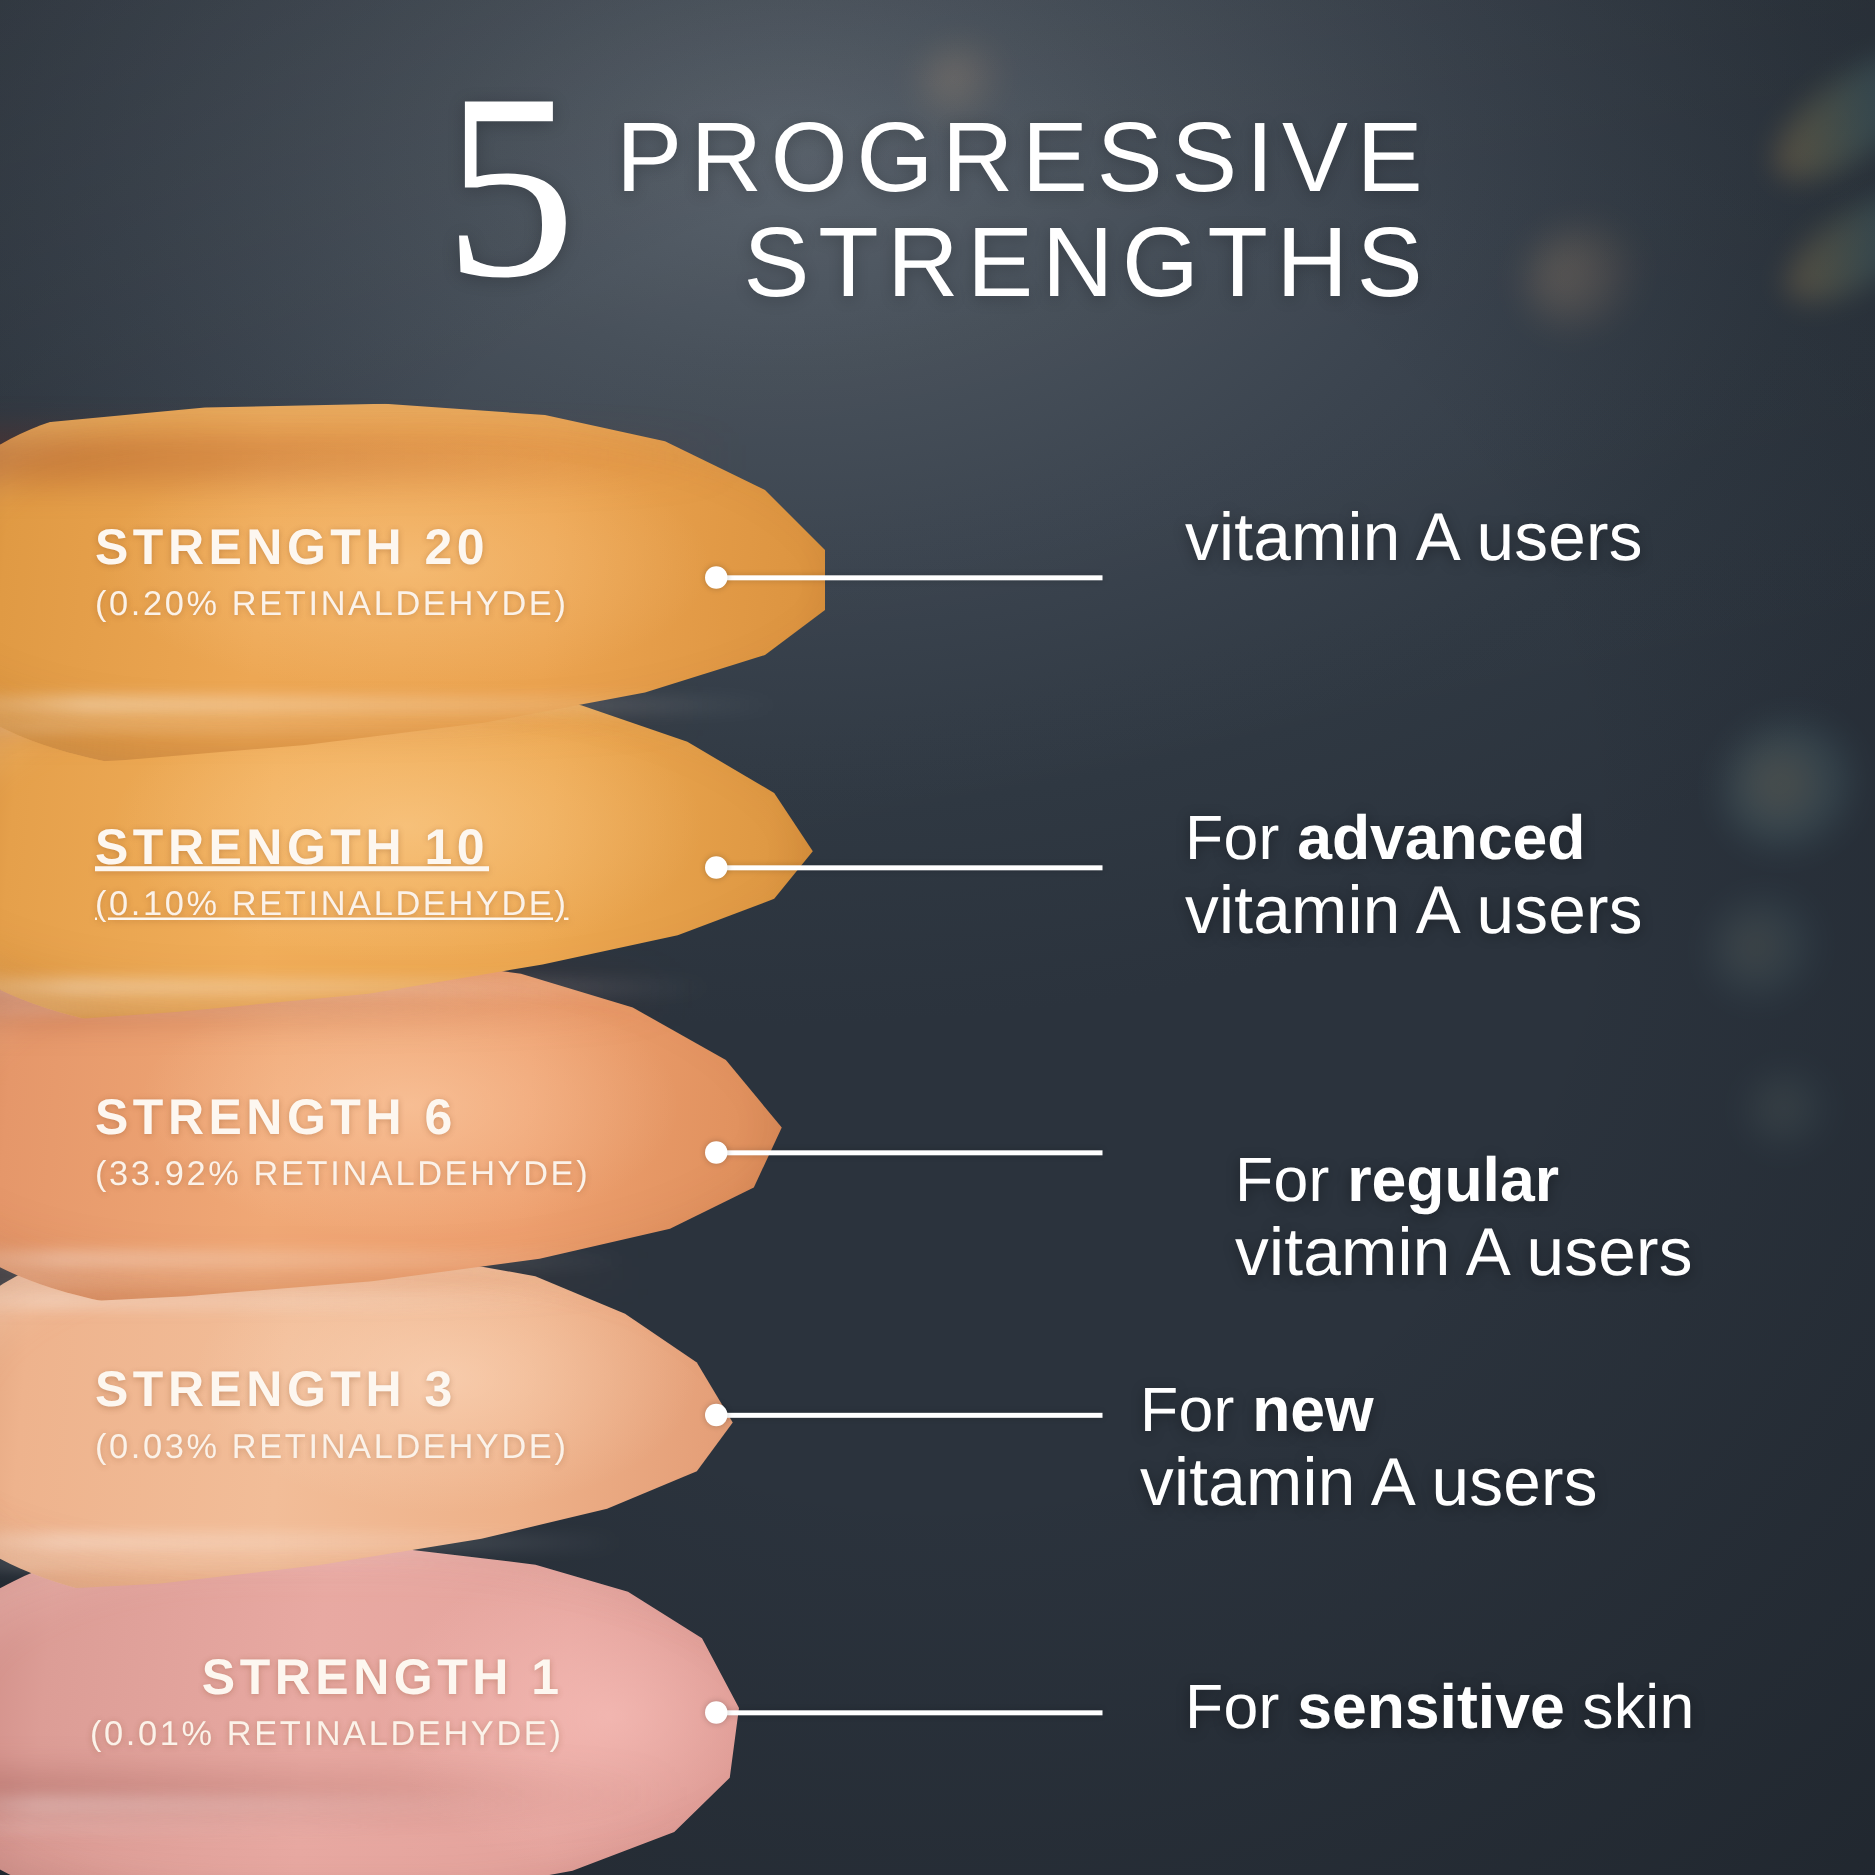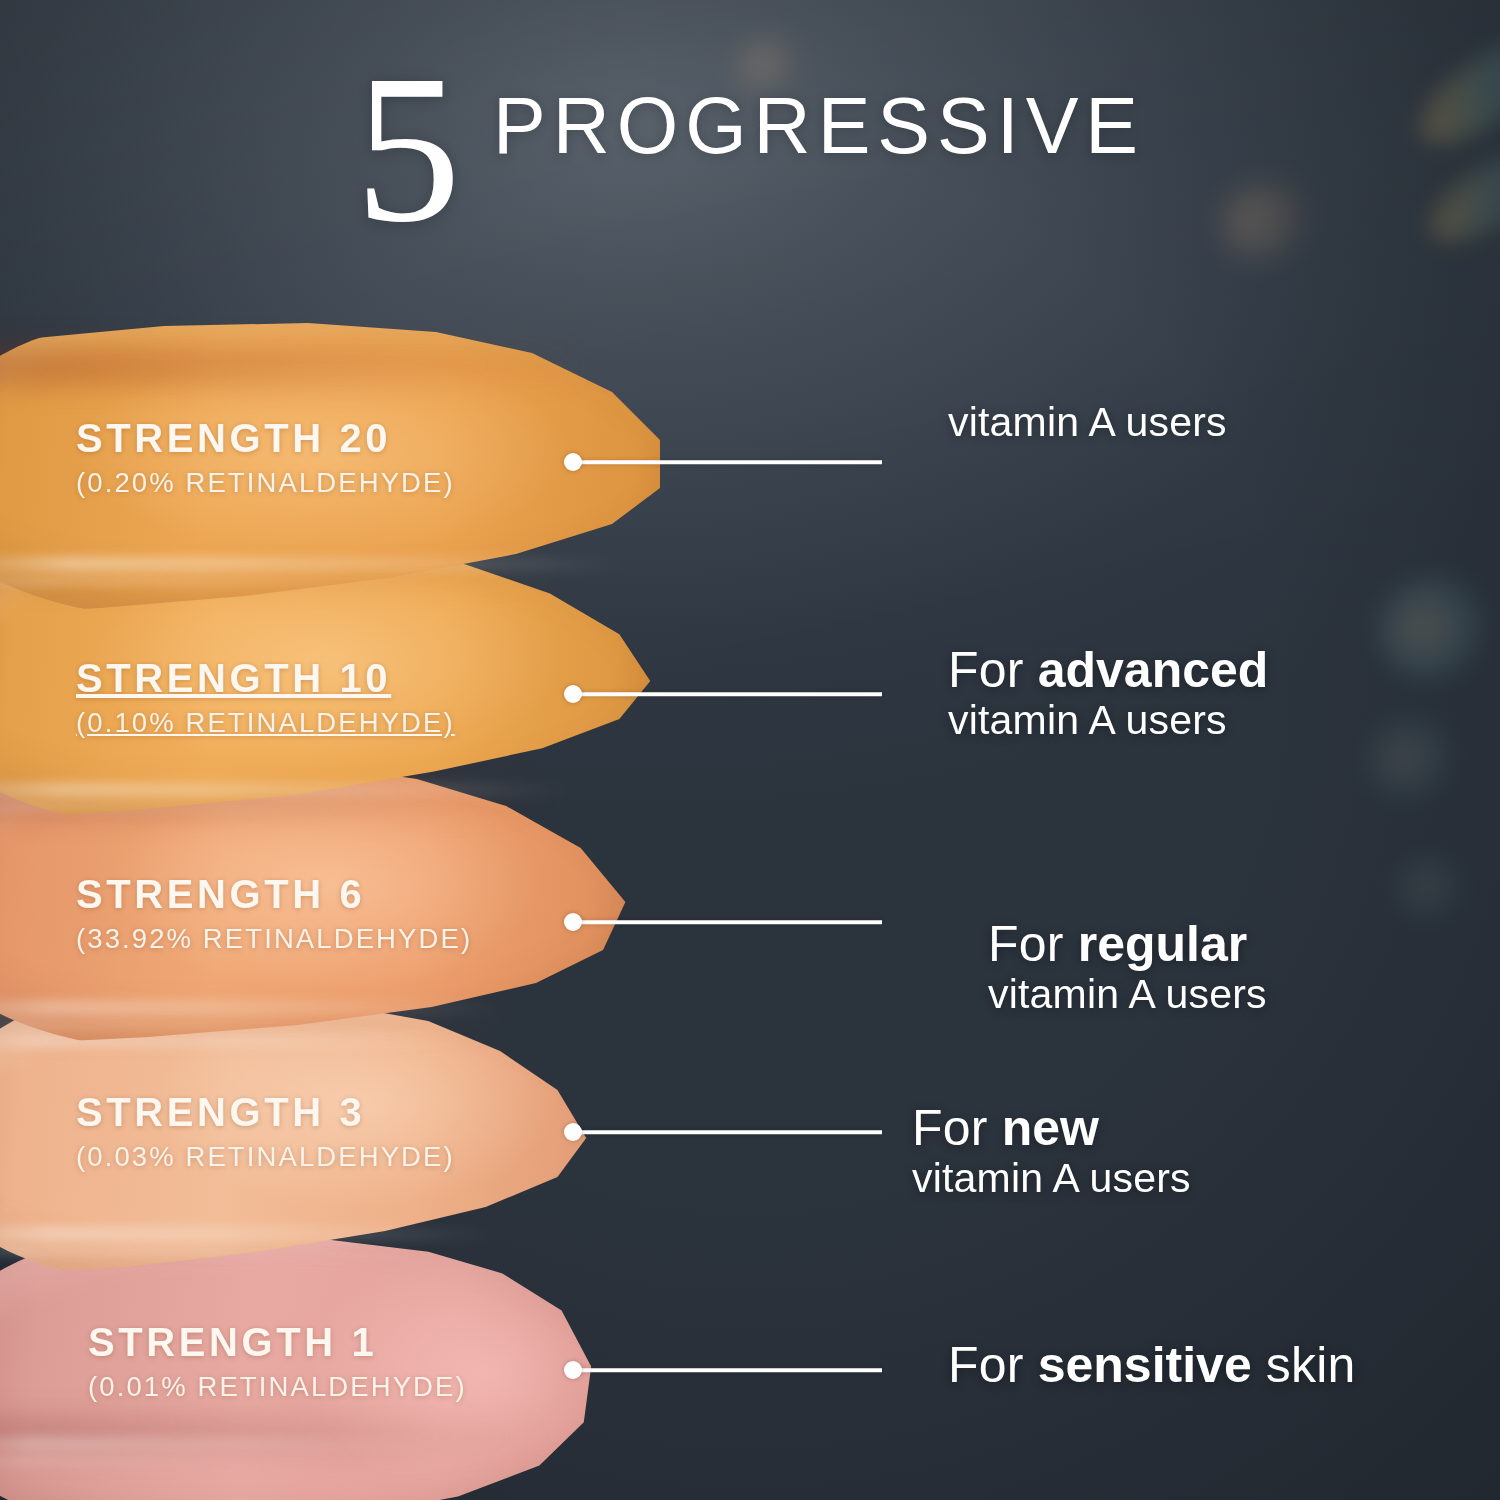--- a/index.html
+++ b/index.html
@@ -180,21 +180,21 @@
     text-shadow: 0 2px 10px rgba(0,0,0,.35);
   }
   .desc .l1 {
     font-size: 50px;
     font-weight: 300;
     letter-spacing: .2px;
     white-space: nowrap;
     line-height: 1.12;
   }
   .desc .l2 {
-    font-size: 41px;
+    font-size: 54px;
     font-weight: 300;
     letter-spacing: .2px;
     white-space: nowrap;
     line-height: 1.12;
   }
   .desc b {
     font-weight: 700;
     letter-spacing: 0px;
   }
   .desc.single .l1 { line-height: 1.1; }
@@ -214,20 +214,21 @@
   <div class="flare cool" style="left:1378px; top:580px; width:106px; height:96px; transform:rotate(-35deg); opacity:.55;"></div>
   <div class="flare cool" style="left:1368px; top:720px; width:84px; height:76px; transform:rotate(-35deg); opacity:.35;"></div>
   <div class="flare cool" style="left:1398px; top:858px; width:62px; height:58px; transform:rotate(-35deg); opacity:.3;"></div>
   <div class="bg-vignette"></div>
 
   <div class="headline">
     <div class="headline-inner">
       <div class="big-number">5</div>
       <div class="headline-lines">
         <div>PROGRESSIVE</div>
+        <div>STRENGTHS</div>
       </div>
     </div>
   </div>
 
   <div class="smears">
 
     <div class="smear" style="top:930px; width:740px; height:310px;">
       <div class="body" style="
           background:
             radial-gradient(ellipse 260px 180px at 74% 46%, rgba(255,200,195,.55), rgba(0,0,0,0) 70%),
@@ -308,21 +309,21 @@
     <div class="sub">(0.10% RETINALDEHYDE)</div>
   </div>
   <div class="label" style="left:76px; top:872px;">
     <div class="title">STRENGTH 6</div>
     <div class="sub">(33.92% RETINALDEHYDE)</div>
   </div>
   <div class="label" style="left:76px; top:1090px;">
     <div class="title">STRENGTH 3</div>
     <div class="sub">(0.03% RETINALDEHYDE)</div>
   </div>
-  <div class="label" style="left:88px; top:1320px;">
+  <div class="label" style="left:72px; top:1320px;text-align:right;">
     <div class="title">STRENGTH 1</div>
     <div class="sub">(0.01% RETINALDEHYDE)</div>
   </div>
 
   <div class="connector" style="left:564px; top:452px; width:318px;">
     <div class="line"></div>
     <div class="dot"></div>
   </div>
   <div class="connector" style="left:564px; top:684px; width:318px;">
     <div class="line"></div>

